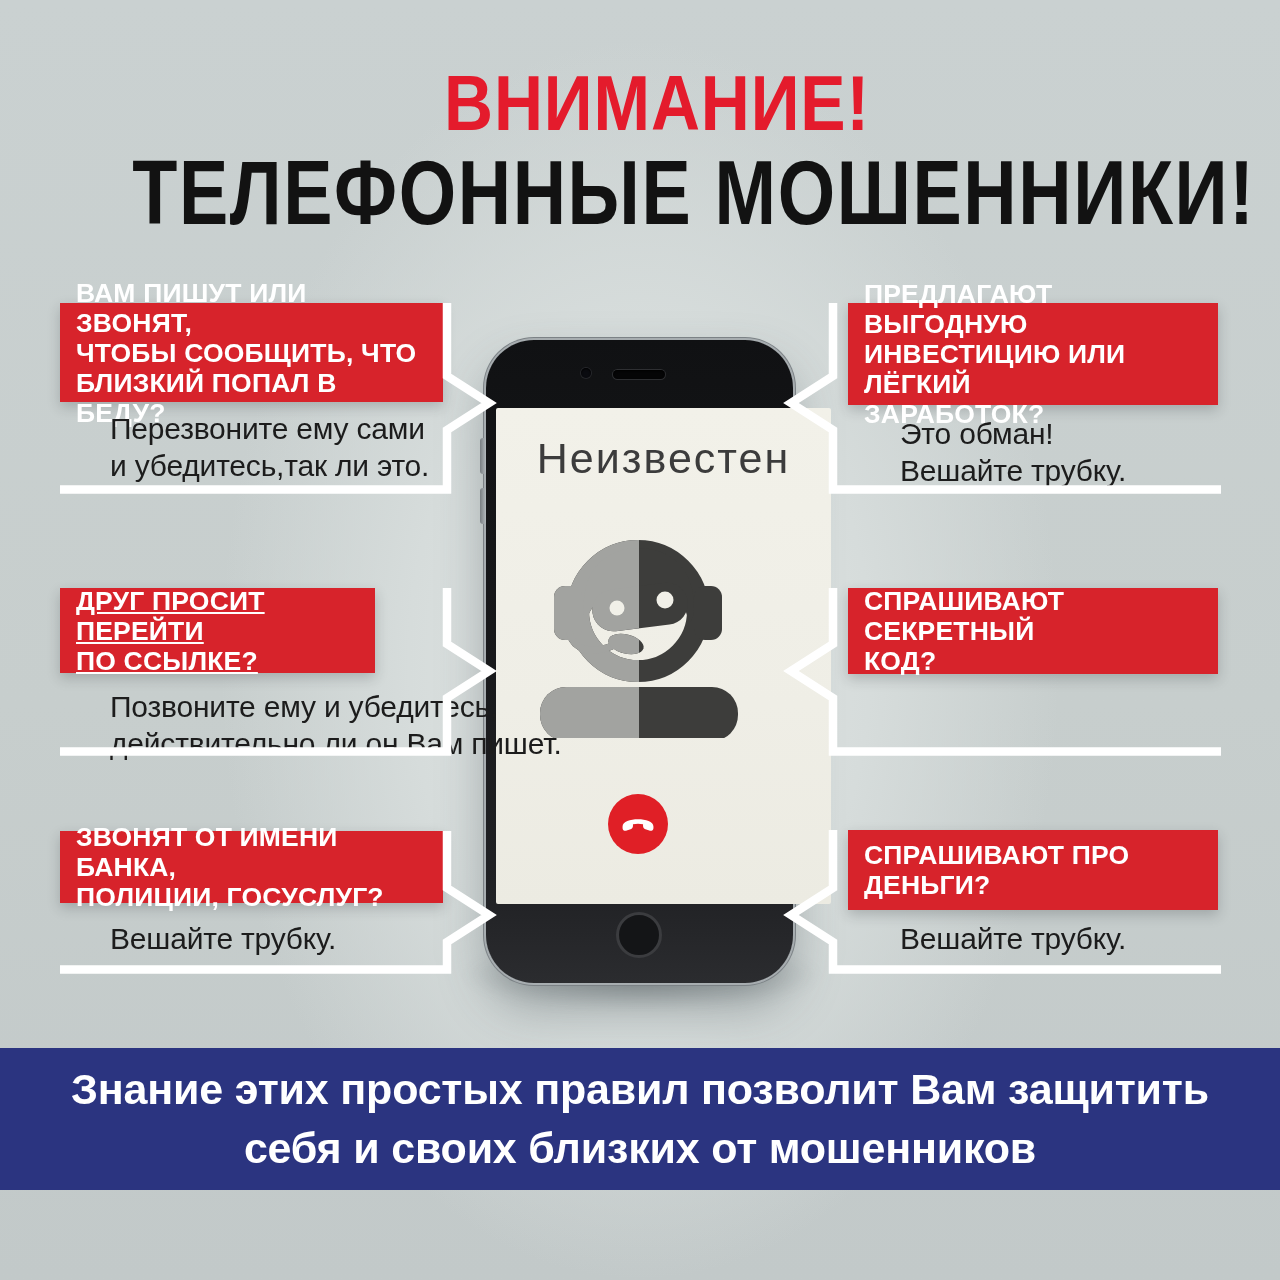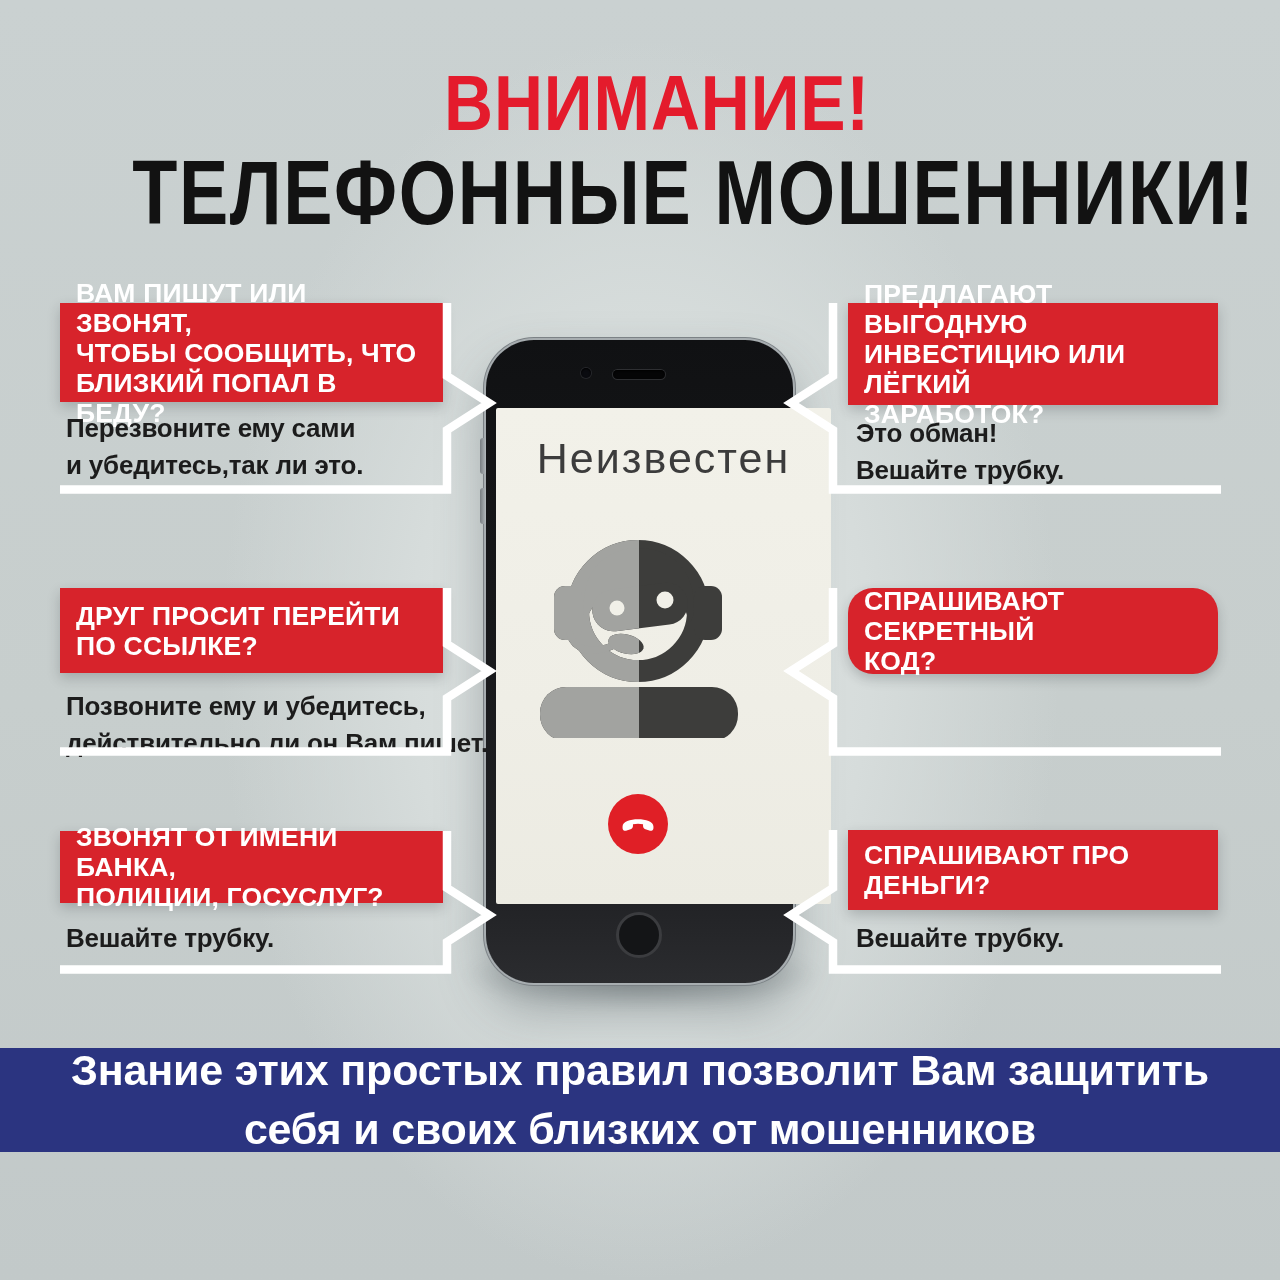--- a/index.html
+++ b/index.html
@@ -22,22 +22,22 @@
   }
   
   .callout-box{
     position:absolute;background:#d7232b;color:#ffffff;z-index:4;
     display:flex;flex-direction:column;justify-content:center;
     font-weight:bold;font-size:26.5px;line-height:30px;letter-spacing:.2px;
     padding:0 16px;box-sizing:border-box;white-space:pre-line;
     box-shadow:0 5px 12px rgba(30,35,40,.22);
   }
   .callout-body{
-    position:absolute;color:#1c1c1c;z-index:4;font-weight:bold;
-    font-size:26px;line-height:37px;white-space:pre-line;letter-spacing:-.2px;
+    position:absolute;color:#1c1c1c;z-index:4;font-weight:normal;
+    font-size:30px;line-height:37px;white-space:pre-line;letter-spacing:-.2px;margin-left:44px;
   }
   .pointers{position:absolute;left:0;top:0;z-index:5;pointer-events:none;}
   
   .phone-shadow{
     position:absolute;left:462px;top:940px;width:360px;height:70px;border-radius:50%;
     background:radial-gradient(ellipse at center, rgba(60,70,74,.42), rgba(60,70,74,0) 70%);
     filter:blur(6px);z-index:1;
   }
   .phone{
     position:absolute;left:486px;top:340px;width:307px;height:643px;border-radius:48px;
@@ -67,21 +67,21 @@
   .decline-btn{
     position:absolute;left:112px;top:386px;width:60px;height:60px;border-radius:50%;
     background:#e01f26;display:flex;align-items:center;justify-content:center;
   }
   .home-btn{
     position:absolute;left:130px;top:572px;width:46px;height:46px;border-radius:50%;
     background:#141517;border:3px solid #3b3c3f;box-sizing:border-box;
   }
   
   .banner{
-    position:absolute;left:0;top:1048px;width:100%;height:104px;background:#2b3480;z-index:3;
+    position:absolute;left:0;top:1048px;width:100%;height:142px;background:#2b3480;z-index:3;
     display:flex;align-items:center;justify-content:center;
   }
   .banner-text{
     color:#ffffff;font-weight:bold;font-size:43px;line-height:59px;text-align:center;
     white-space:pre-line;letter-spacing:-.2px;
   }
 </style>
 </head>
 <body>
 
@@ -91,36 +91,36 @@
     <div class="title1">ВНИМАНИЕ!</div>
     <div class="title2">ТЕЛЕФОННЫЕ МОШЕННИКИ!</div>
   </div>
 
   <div class="callout-box" style="left:60px;top:303px;width:383px;height:99px;">ВАМ ПИШУТ ИЛИ ЗВОНЯТ,
 ЧТОБЫ СООБЩИТЬ, ЧТО
 БЛИЗКИЙ ПОПАЛ В БЕДУ?</div>
   <div class="callout-body" style="left:66px;top:410px;">Перезвоните ему сами
 и убедитесь,так ли это.</div>
 
-  <div class="callout-box" style="left:60px;top:588px;width:383px;height:85px;">ДРУГ ПРОСИТ ПЕРЕЙТИ
+  <div class="callout-box" style="left:60px;top:588px;width:315px;height:85px;text-decoration:underline;">ДРУГ ПРОСИТ ПЕРЕЙТИ
 ПО ССЫЛКЕ?</div>
   <div class="callout-body" style="left:66px;top:688px;">Позвоните ему и убедитесь,
 действительно ли он Вам пишет.</div>
 
   <div class="callout-box" style="left:60px;top:831px;width:383px;height:72px;">ЗВОНЯТ ОТ ИМЕНИ БАНКА,
 ПОЛИЦИИ, ГОСУСЛУГ?</div>
   <div class="callout-body" style="left:66px;top:920px;">Вешайте трубку.</div>
 
   <div class="callout-box" style="left:848px;top:303px;width:370px;height:102px;">ПРЕДЛАГАЮТ ВЫГОДНУЮ
 ИНВЕСТИЦИЮ ИЛИ ЛЁГКИЙ
 ЗАРАБОТОК?</div>
   <div class="callout-body" style="left:856px;top:415px;">Это обман!
 Вешайте трубку.</div>
 
-  <div class="callout-box" style="left:848px;top:588px;width:370px;height:86px;border-radius:25px;">СПРАШИВАЮТ СЕКРЕТНЫЙ
+  <div class="callout-box" style="left:848px;top:588px;width:370px;height:86px;">СПРАШИВАЮТ СЕКРЕТНЫЙ
 КОД?</div>
 
   <div class="callout-box" style="left:848px;top:830px;width:370px;height:80px;">СПРАШИВАЮТ ПРО ДЕНЬГИ?</div>
   <div class="callout-body" style="left:856px;top:920px;">Вешайте трубку.</div>
 
   <svg class="pointers" width="1280" height="1280" viewBox="0 0 1280 1280">
     <g fill="none" stroke="#ffffff" stroke-width="8.5" stroke-miterlimit="10">
       <path d="M447,303 V376 L489,403 L447,430 V489.5 H60"></path>
       <path d="M447,588 V644 L489,671 L447,698 V751.5 H60"></path>
       <path d="M447,831 V888 L489,915 L447,942 V969.5 H60"></path>

